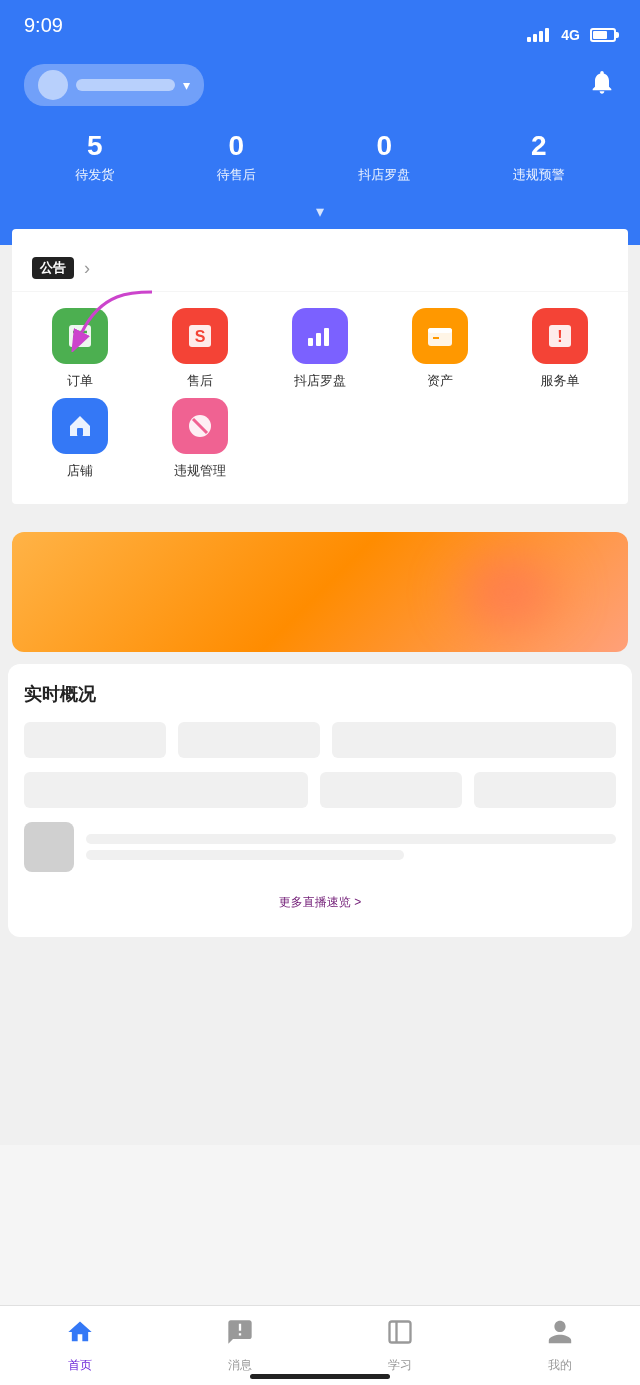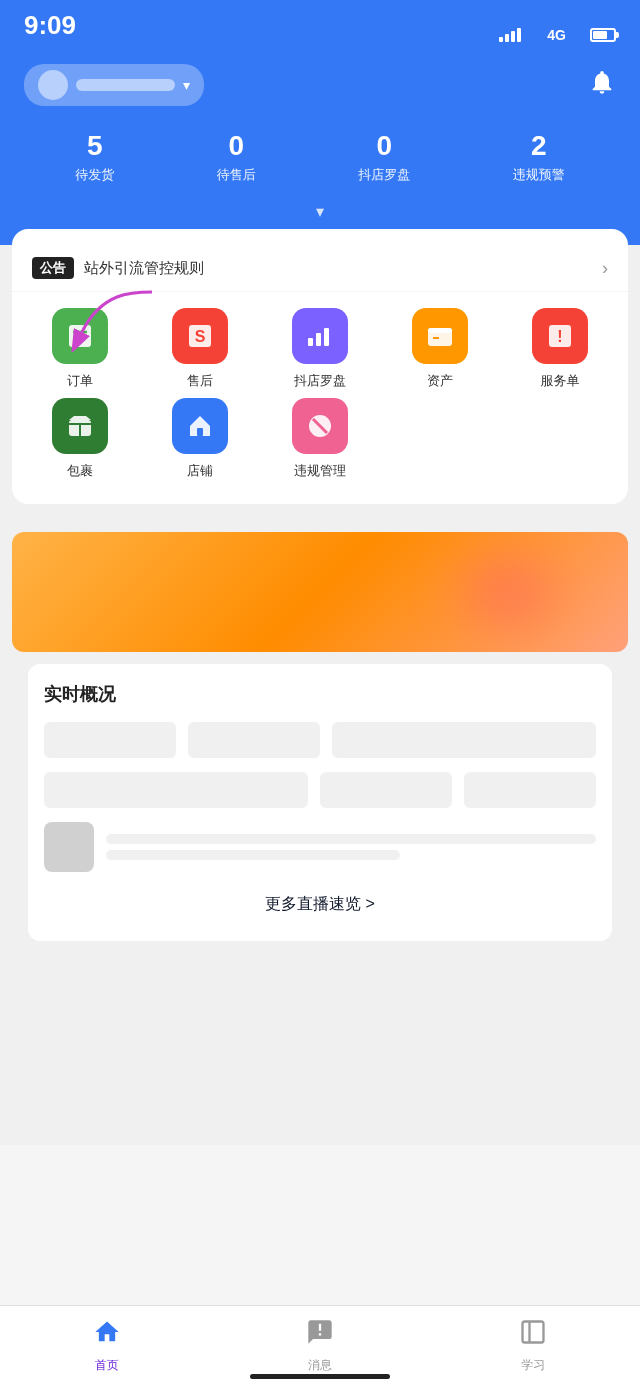--- a/index.html
+++ b/index.html
@@ -16,27 +16,27 @@
     .status-bar {
       background: #3478F6;
       height: 50px;
       display: flex;
       align-items: center;
       justify-content: space-between;
       padding: 0 24px;
       color: white;
     }
     .status-time {
-      font-size: 26px;
-      font-weight: 700;
+      font-size: 20px;
+      font-weight: 400;
     }
     .status-icons {
       display: flex;
       align-items: center;
-      gap: 24px;
+      gap: 10px;
       font-size: 14px;
       margin-top: 20px;
     }
     .signal-dots {
       display: flex;
       align-items: flex-end;
       gap: 2px;
       margin-right: 2px;
     }
     .signal-dots span {
@@ -145,21 +145,21 @@
 
     
     .content {
       background: #f0f0f0;
       min-height: 900px;
     }
 
     
     .white-card {
       background: white;
-      border-radius: 16px;
+      border-radius: 4px;
       margin: 0 12px;
       position: relative;
       top: -16px;
       padding: 16px 0;
     }
 
     
     .announcement {
       display: flex;
       align-items: center;
@@ -244,21 +244,21 @@
       width: 120px;
       height: 80px;
       background: radial-gradient(circle, rgba(255,100,100,0.6), rgba(255,150,50,0.3));
       border-radius: 50%;
       filter: blur(20px);
     }
 
     
     .realtime-section {
       background: white;
-      margin: 8px 28px;
+      margin: 8px 8px;
       border-radius: 12px;
       padding: 18px 16px;
     }
     .section-title {
       font-size: 18px;
       font-weight: 700;
       color: #222;
       margin-bottom: 16px;
     }
     .blur-row {
@@ -294,22 +294,22 @@
       height: 10px;
       background: #f0f0f0;
       border-radius: 5px;
       margin-bottom: 6px;
     }
     .blur-line:last-child { margin-bottom: 0; }
     .blur-line-short { width: 60%; }
 
     .more-link {
       text-align: center;
-      color: #0f172a;
-      font-size: 16px;
+      color: #701a75;
+      font-size: 12px;
       padding: 8px 0;
       cursor: pointer;
     }
 
     
     .bottom-nav {
       position: fixed;
       bottom: 0;
       width: 640px;
       background: white;
@@ -408,21 +408,20 @@
   <div class="expand-arrow">
     <span>▾</span>
   </div>
 </div>
 
 <div class="content">
   <div class="white-card">
 
     <div class="announcement">
       <span class="ann-badge">公告</span>
-      <span class="ann-text">站外引流管控规则</span>
       <span class="ann-arrow">›</span>
     </div>
 
     <div class="menu-grid" style="position:relative;">
 
       <div style="position:absolute;top:-10px;left:40px;pointer-events:none;z-index:10;">
         <svg width="130" height="70" viewBox="0 0 130 70">
           <defs>
             <marker id="arrowhead" markerWidth="8" markerHeight="6" refX="0" refY="3" orient="auto">
               <polygon points="0 0, 8 3, 0 6" fill="#CC44CC"></polygon>
@@ -480,32 +479,20 @@
       <div class="menu-item">
         <div class="menu-icon icon-pink-red">
           <svg viewBox="0 0 32 32" fill="white">
             <rect x="5" y="5" width="22" height="22" rx="3" fill="white" opacity="0.9"></rect>
             <text x="16" y="22" text-anchor="middle" font-size="16" font-weight="bold" fill="#F44336">!</text>
           </svg>
         </div>
         <span class="menu-label">服务单</span>
       </div>
 
-      <div class="menu-item">
-        <div class="menu-icon icon-dark-green">
-          <svg viewBox="0 0 32 32" fill="white">
-            <rect x="5" y="10" width="22" height="16" rx="3" fill="white" opacity="0.9"></rect>
-            <path d="M5 14 L16 14 L16 26" stroke="#2E7D32" stroke-width="0" fill="none"></path>
-            <line x1="5" y1="14" x2="27" y2="14" stroke="#2E7D32" stroke-width="2"></line>
-            <line x1="16" y1="14" x2="16" y2="26" stroke="#2E7D32" stroke-width="2"></line>
-            <path d="M10 6 L22 6 L27 10 L5 10 Z" fill="white" opacity="0.9"></path>
-          </svg>
-        </div>
-        <span class="menu-label">包裹</span>
-      </div>
 
       <div class="menu-item">
         <div class="menu-icon icon-blue-house">
           <svg viewBox="0 0 32 32" fill="white">
             <path d="M6 16 L16 6 L26 16 L26 26 L6 26 Z" fill="white" opacity="0.9"></path>
             <rect x="13" y="18" width="6" height="8" rx="1" fill="#3478F6"></rect>
             <line x1="6" y1="16" x2="16" y2="6" stroke="white" stroke-width="0"></line>
           </svg>
         </div>
         <span class="menu-label">店铺</span>
@@ -576,15 +563,23 @@
   </div>
   <div class="nav-item">
     <span class="nav-icon">
       <svg width="28" height="28" viewBox="0 0 24 24" fill="none" stroke="#999" stroke-width="2">
         <rect x="3" y="3" width="18" height="18" rx="2"></rect>
         <line x1="9" y1="3" x2="9" y2="21"></line>
       </svg>
     </span>
     <span class="nav-label">学习</span>
   </div>
+  <div class="nav-item">
+    <span class="nav-icon">
+      <svg width="28" height="28" viewBox="0 0 24 24" fill="#999">
+        <path d="M12 12c2.7 0 4.8-2.1 4.8-4.8S14.7 2.4 12 2.4 7.2 4.5 7.2 7.2 9.3 12 12 12zm0 2.4c-3.2 0-9.6 1.6-9.6 4.8v2.4h19.2v-2.4c0-3.2-6.4-4.8-9.6-4.8z"></path>
+      </svg>
+    </span>
+    <span class="nav-label">我的</span>
+  </div>
 </div>
 
 <div class="home-indicator"></div>
 
 </body></html>

